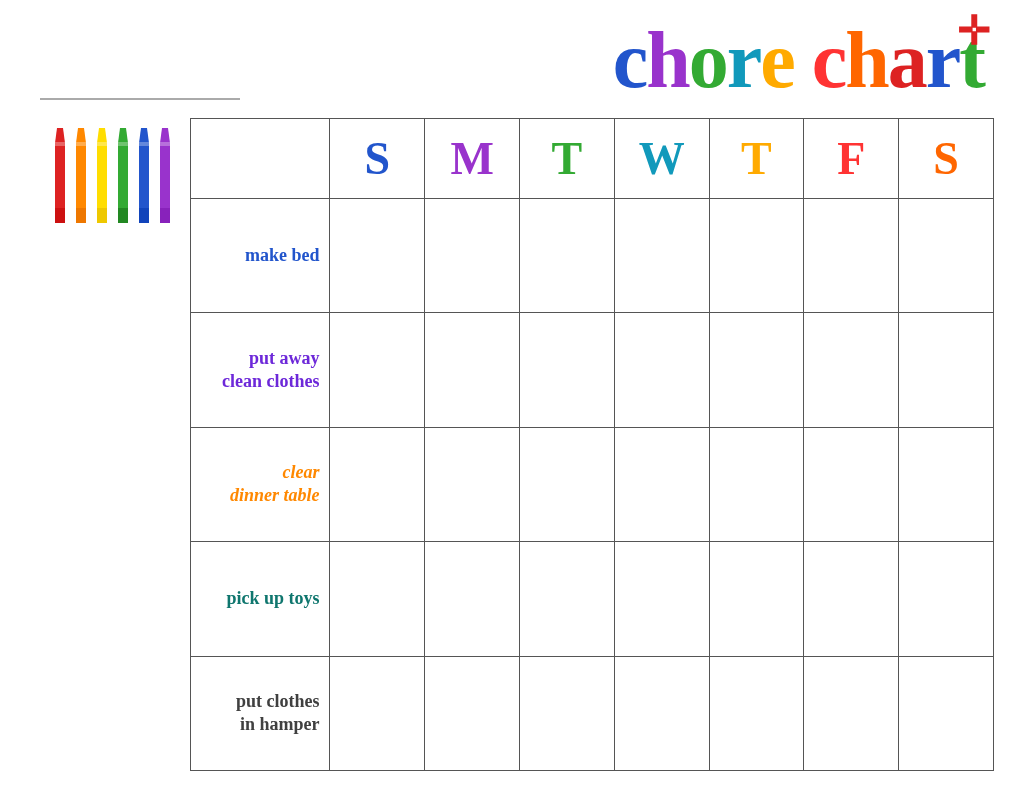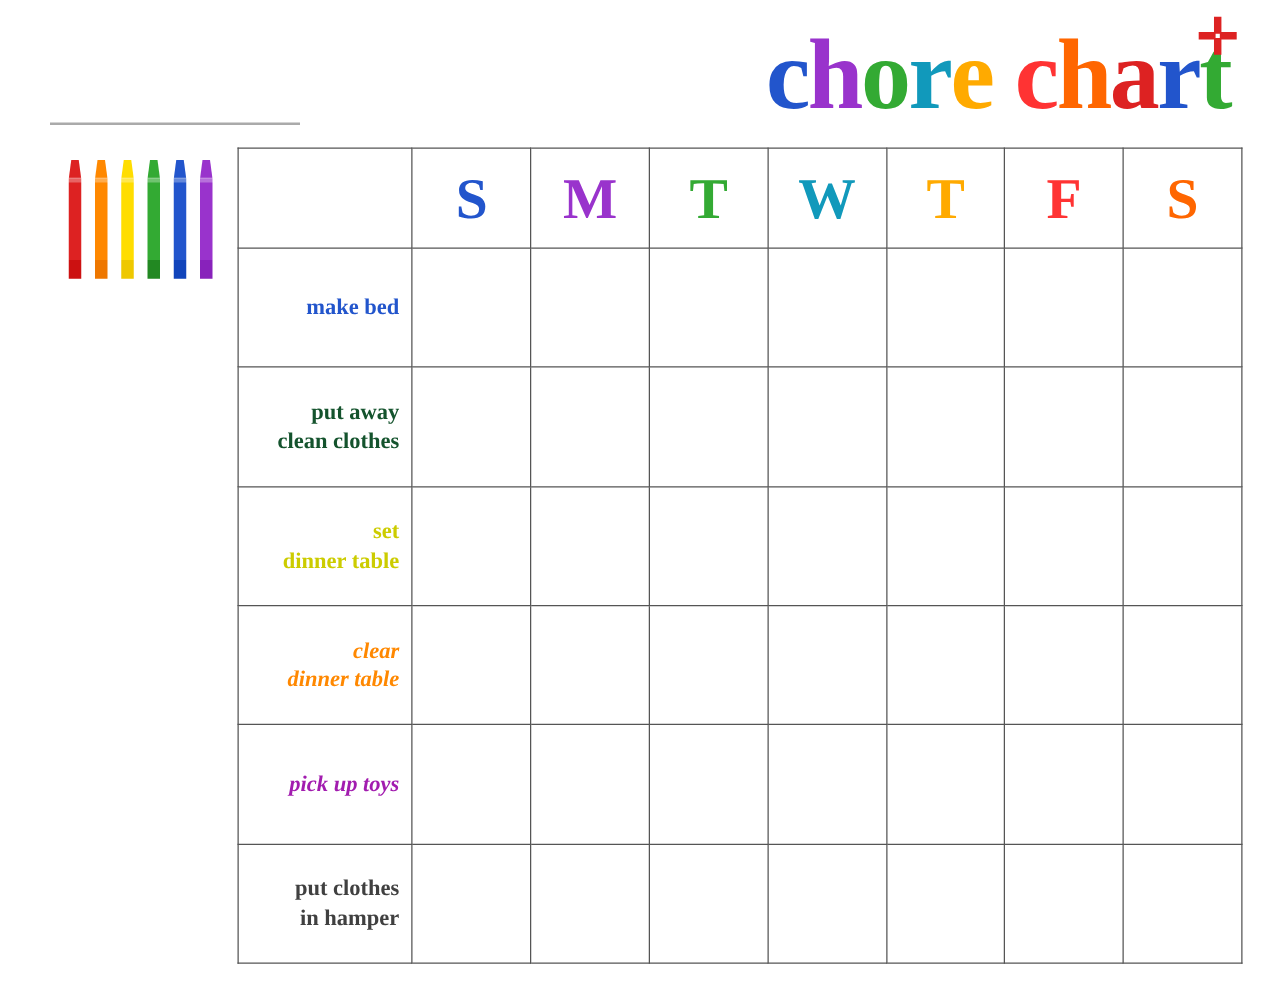--- a/index.html
+++ b/index.html
@@ -134,24 +134,24 @@
     .day-s1 { color: #2255cc; }
     .day-m  { color: #9933cc; }
     .day-t1 { color: #33aa33; }
     .day-w  { color: #1199bb; }
     .day-t2 { color: #ffaa00; }
     .day-f  { color: #ff3333; }
     .day-s2 { color: #ff6600; }
 
     
     .chore-1 { color: #2255cc; }
-    .chore-2 { color: #14532d; }
+    .chore-2 { color: #6d28d9; }
     .chore-3 { color: #cccc00; }
     .chore-4 { color: #ff8800; font-style: italic; }
-    .chore-5 { color: #a21caf; font-style: italic; }
+    .chore-5 { color: #0f766e; }
     .chore-6 { color: #404040; }
 
     
     .c1 { color: #2255cc; }
     .c2 { color: #9933cc; }
     .c3 { color: #33aa33; }
     .c4 { color: #1199bb; }
     .c5 { color: #ffaa00; }
     .c6 { color: #ff3333; }
     .c7 { color: #ff6600; }
@@ -278,30 +278,20 @@
         <td class="chore-label chore-2">put away<br>clean clothes</td>
         <td class="day-cell"></td>
         <td class="day-cell"></td>
         <td class="day-cell"></td>
         <td class="day-cell"></td>
         <td class="day-cell"></td>
         <td class="day-cell"></td>
         <td class="day-cell"></td>
       </tr>
 
-      <tr class="chore-row">
-        <td class="chore-label chore-3">set<br>dinner table</td>
-        <td class="day-cell"></td>
-        <td class="day-cell"></td>
-        <td class="day-cell"></td>
-        <td class="day-cell"></td>
-        <td class="day-cell"></td>
-        <td class="day-cell"></td>
-        <td class="day-cell"></td>
-      </tr>
 
       <tr class="chore-row">
         <td class="chore-label chore-4">clear<br>dinner table</td>
         <td class="day-cell"></td>
         <td class="day-cell"></td>
         <td class="day-cell"></td>
         <td class="day-cell"></td>
         <td class="day-cell"></td>
         <td class="day-cell"></td>
         <td class="day-cell"></td>

